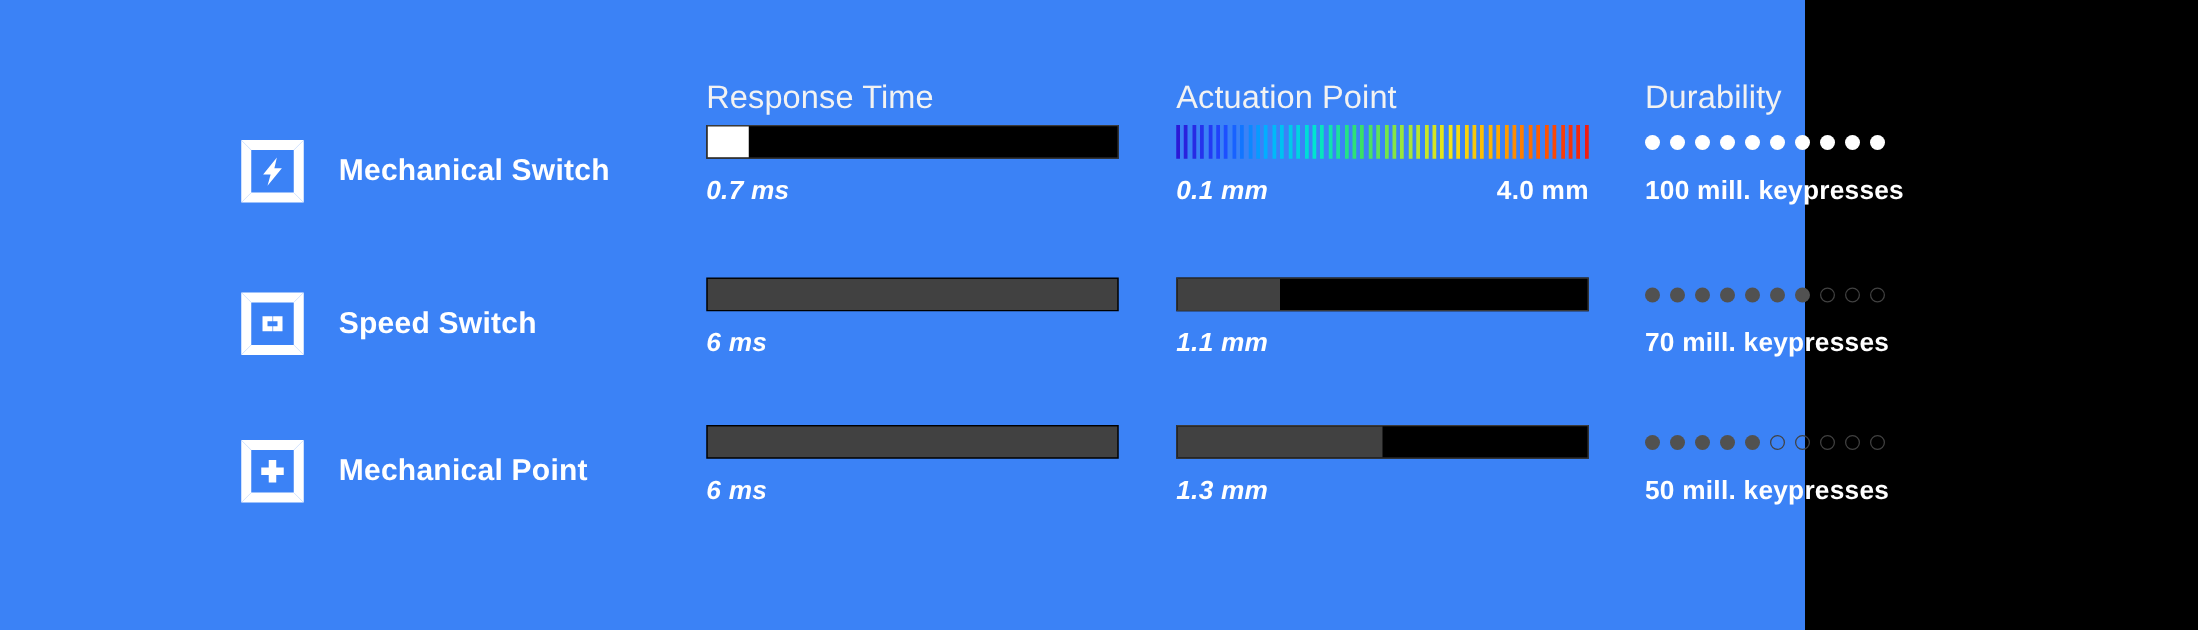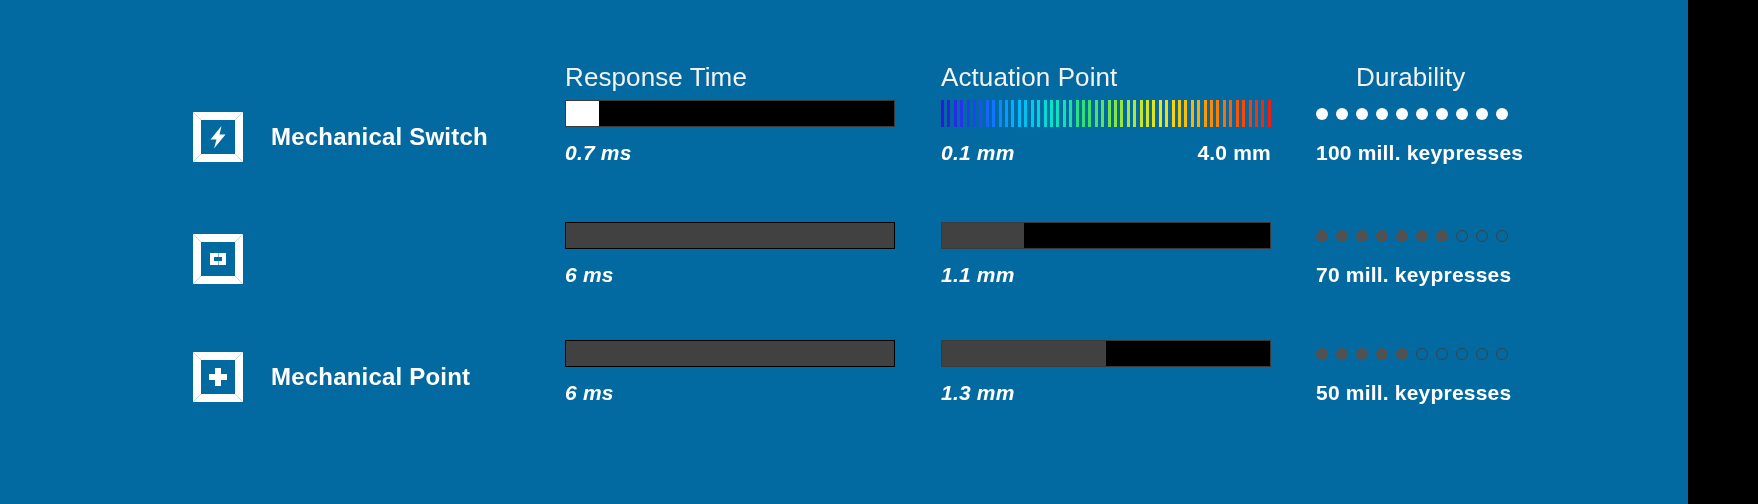--- a/index.html
+++ b/index.html
@@ -12,23 +12,23 @@
   }
 
   body {
     font-family: "Liberation Sans", sans-serif;
     color: #ffffff;
     -webkit-font-smoothing: antialiased;
   }
 
   .comparison {
     position: relative;
-    width: 1688px;
+    width: 1444px;
     height: 504px;
-    background: #0369a1;
+    background: #3b82f6;
     padding-left: 48px;
   }
 
   
   .headers {
     position: absolute;
     left: 0;
     top: 62px;
     width: 1758px;
     height: 34px;
@@ -38,21 +38,21 @@
     position: absolute;
     font-size: 26px;
     font-weight: 400;
     letter-spacing: 0.1px;
     color: #f2f2f2;
     white-space: nowrap;
   }
 
   .col-header.h-response  { left: 565px; }
   .col-header.h-actuation { left: 941px; }
-  .col-header.h-durability{ left: 1316px; margin-left: 40px; }
+  .col-header.h-durability{ left: 1316px; }
 
   
   .row {
     position: absolute;
     left: 0;
     width: 1758px;
     height: 122px;
   }
   .row-0 { top: 100px; }
   .row-1 { top: 222px; }
@@ -286,20 +286,21 @@
       <div class="row row-1">
         <div class="switch-cell">
           <svg class="keycap-icon" viewBox="0 0 56 56">
             <path d="M3 3 L53 3 L45 11 L11 11 Z" fill="#ffffff"></path>
             <path d="M3 53 L11 45 L45 45 L53 53 Z" fill="#ffffff"></path>
             <path d="M3 3 L11 11 L11 45 L3 53 Z" fill="#ffffff"></path>
             <path d="M53 3 L53 53 L45 45 L45 11 Z" fill="#ffffff"></path>
             <path d="M20 22 L28 22 L28 26 L24 26 L24 30 L28 30 L28 34 L20 34 Z" fill="#ffffff"></path>
             <path d="M36 22 L28.5 22 L28.5 26 L32 26 L32 30 L28.5 30 L28.5 34 L36 34 Z" fill="#ffffff"></path>
           </svg>
+          <div class="switch-name">Speed Switch</div>
         </div>
         <div class="metric m-response">
           <div class="bar-track track-none">
             <div class="bar-fill fill-gray" style="width: 100%;"></div>
           </div>
           <div class="value-row">
             <div class="value-label v-start">6 ms</div>
           </div>
         </div>
         <div class="metric m-actuation">

